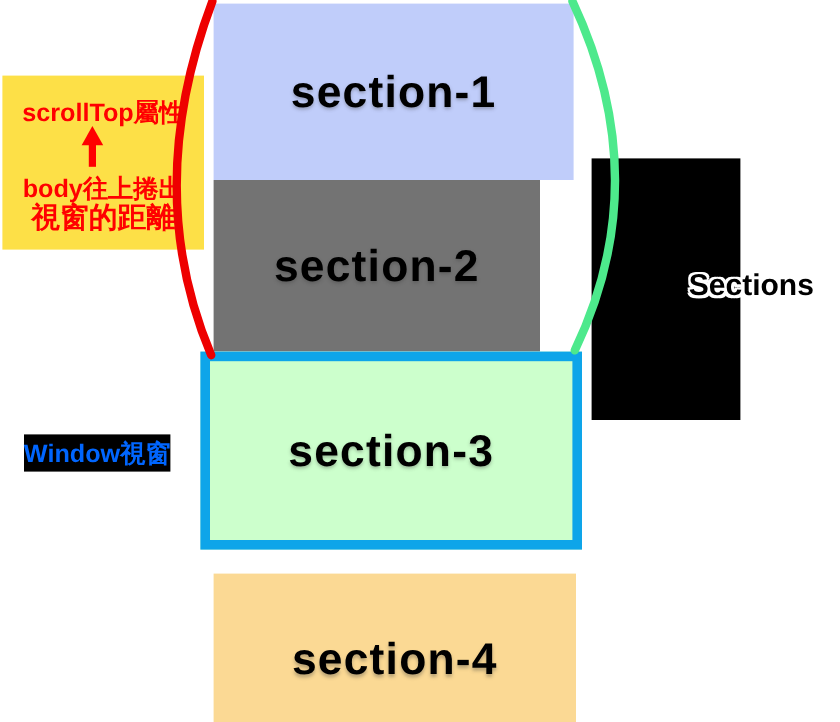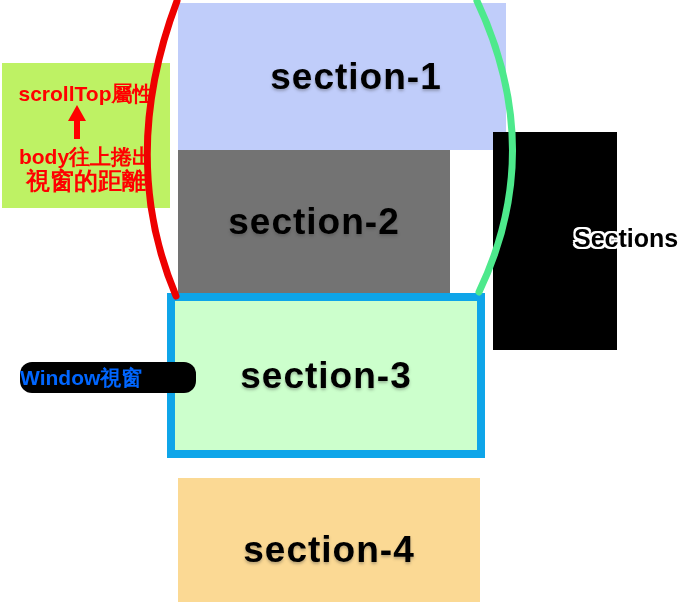--- a/index.html
+++ b/index.html
@@ -6,46 +6,46 @@
   #stage{
     position:relative;width:700px;height:602px;background:#ffffff;
     overflow:hidden;font-family:"Liberation Sans","DejaVu Sans",sans-serif;
   }
   .sec{position:absolute;display:flex;align-items:center;justify-content:center;}
   .seclabel{
     font-size:37px;font-weight:bold;color:#000;
     text-shadow:0 2px 3px rgba(60,60,60,0.35);
     letter-spacing:1px;
   }
-  .sec1{left:178px;top:3px;width:300px;height:147px;background:#c0cdfa;padding-left:28px;}
+  .sec1{left:178px;top:3px;width:300px;height:147px;background:#c0cdfa;}
   .sec2{left:178px;top:150px;width:272px;height:143px;background:#737373;}
   .sec3{left:167px;top:293px;width:318px;height:165px;background:#ccffcc;
         border:8px solid #0ea5e9;box-sizing:border-box;}
   .sec4{left:178px;top:458px;width:302px;height:144px;background:#fbd994;margin-top:20px;}
 
   .leftnote{
-    position:absolute;left:2px;top:63px;width:168px;height:145px;background:#bef264;
+    position:absolute;left:2px;top:63px;width:168px;height:145px;background:#fde047;
     color:#ff0000;text-align:center;z-index:3;
   }
   .ln-title{position:absolute;top:17px;left:0;width:100%;font-size:21px;font-weight:bold;}
   .ln-l1{position:absolute;top:80px;left:0;width:100%;font-size:21px;font-weight:bold;}
   .ln-l2{position:absolute;top:102px;left:0;width:100%;font-size:24px;font-weight:bold;}
 
   .rightnote{position:absolute;left:493px;top:132px;width:124px;height:218px;background:#000;z-index:2;}
   .sections-label{
     position:absolute;left:574px;top:224px;z-index:4;
     font-size:25px;font-weight:bold;color:#000;white-space:nowrap;
     text-shadow:
       -2px -2px 0 #fff, 2px -2px 0 #fff, -2px 2px 0 #fff, 2px 2px 0 #fff,
       -2px 0 0 #fff, 2px 0 0 #fff, 0 -2px 0 #fff, 0 2px 0 #fff;
   }
 
   .windownote{
-    position:absolute;left:20px;top:362px;width:176px;height:31px;background:#000;
-    display:flex;align-items:center;justify-content:flex-start;z-index:3;border-radius:12px;
+    position:absolute;left:20px;top:362px;width:122px;height:31px;background:#000;
+    display:flex;align-items:center;justify-content:center;z-index:3;
   }
   .windownote span{color:#0066ff;font-size:21px;font-weight:bold;white-space:nowrap;}
 
   svg.overlay{position:absolute;left:0;top:0;width:700px;height:602px;z-index:5;pointer-events:none;}
 </style>
 </head>
 <body>
 
 <div id="stage">
 

